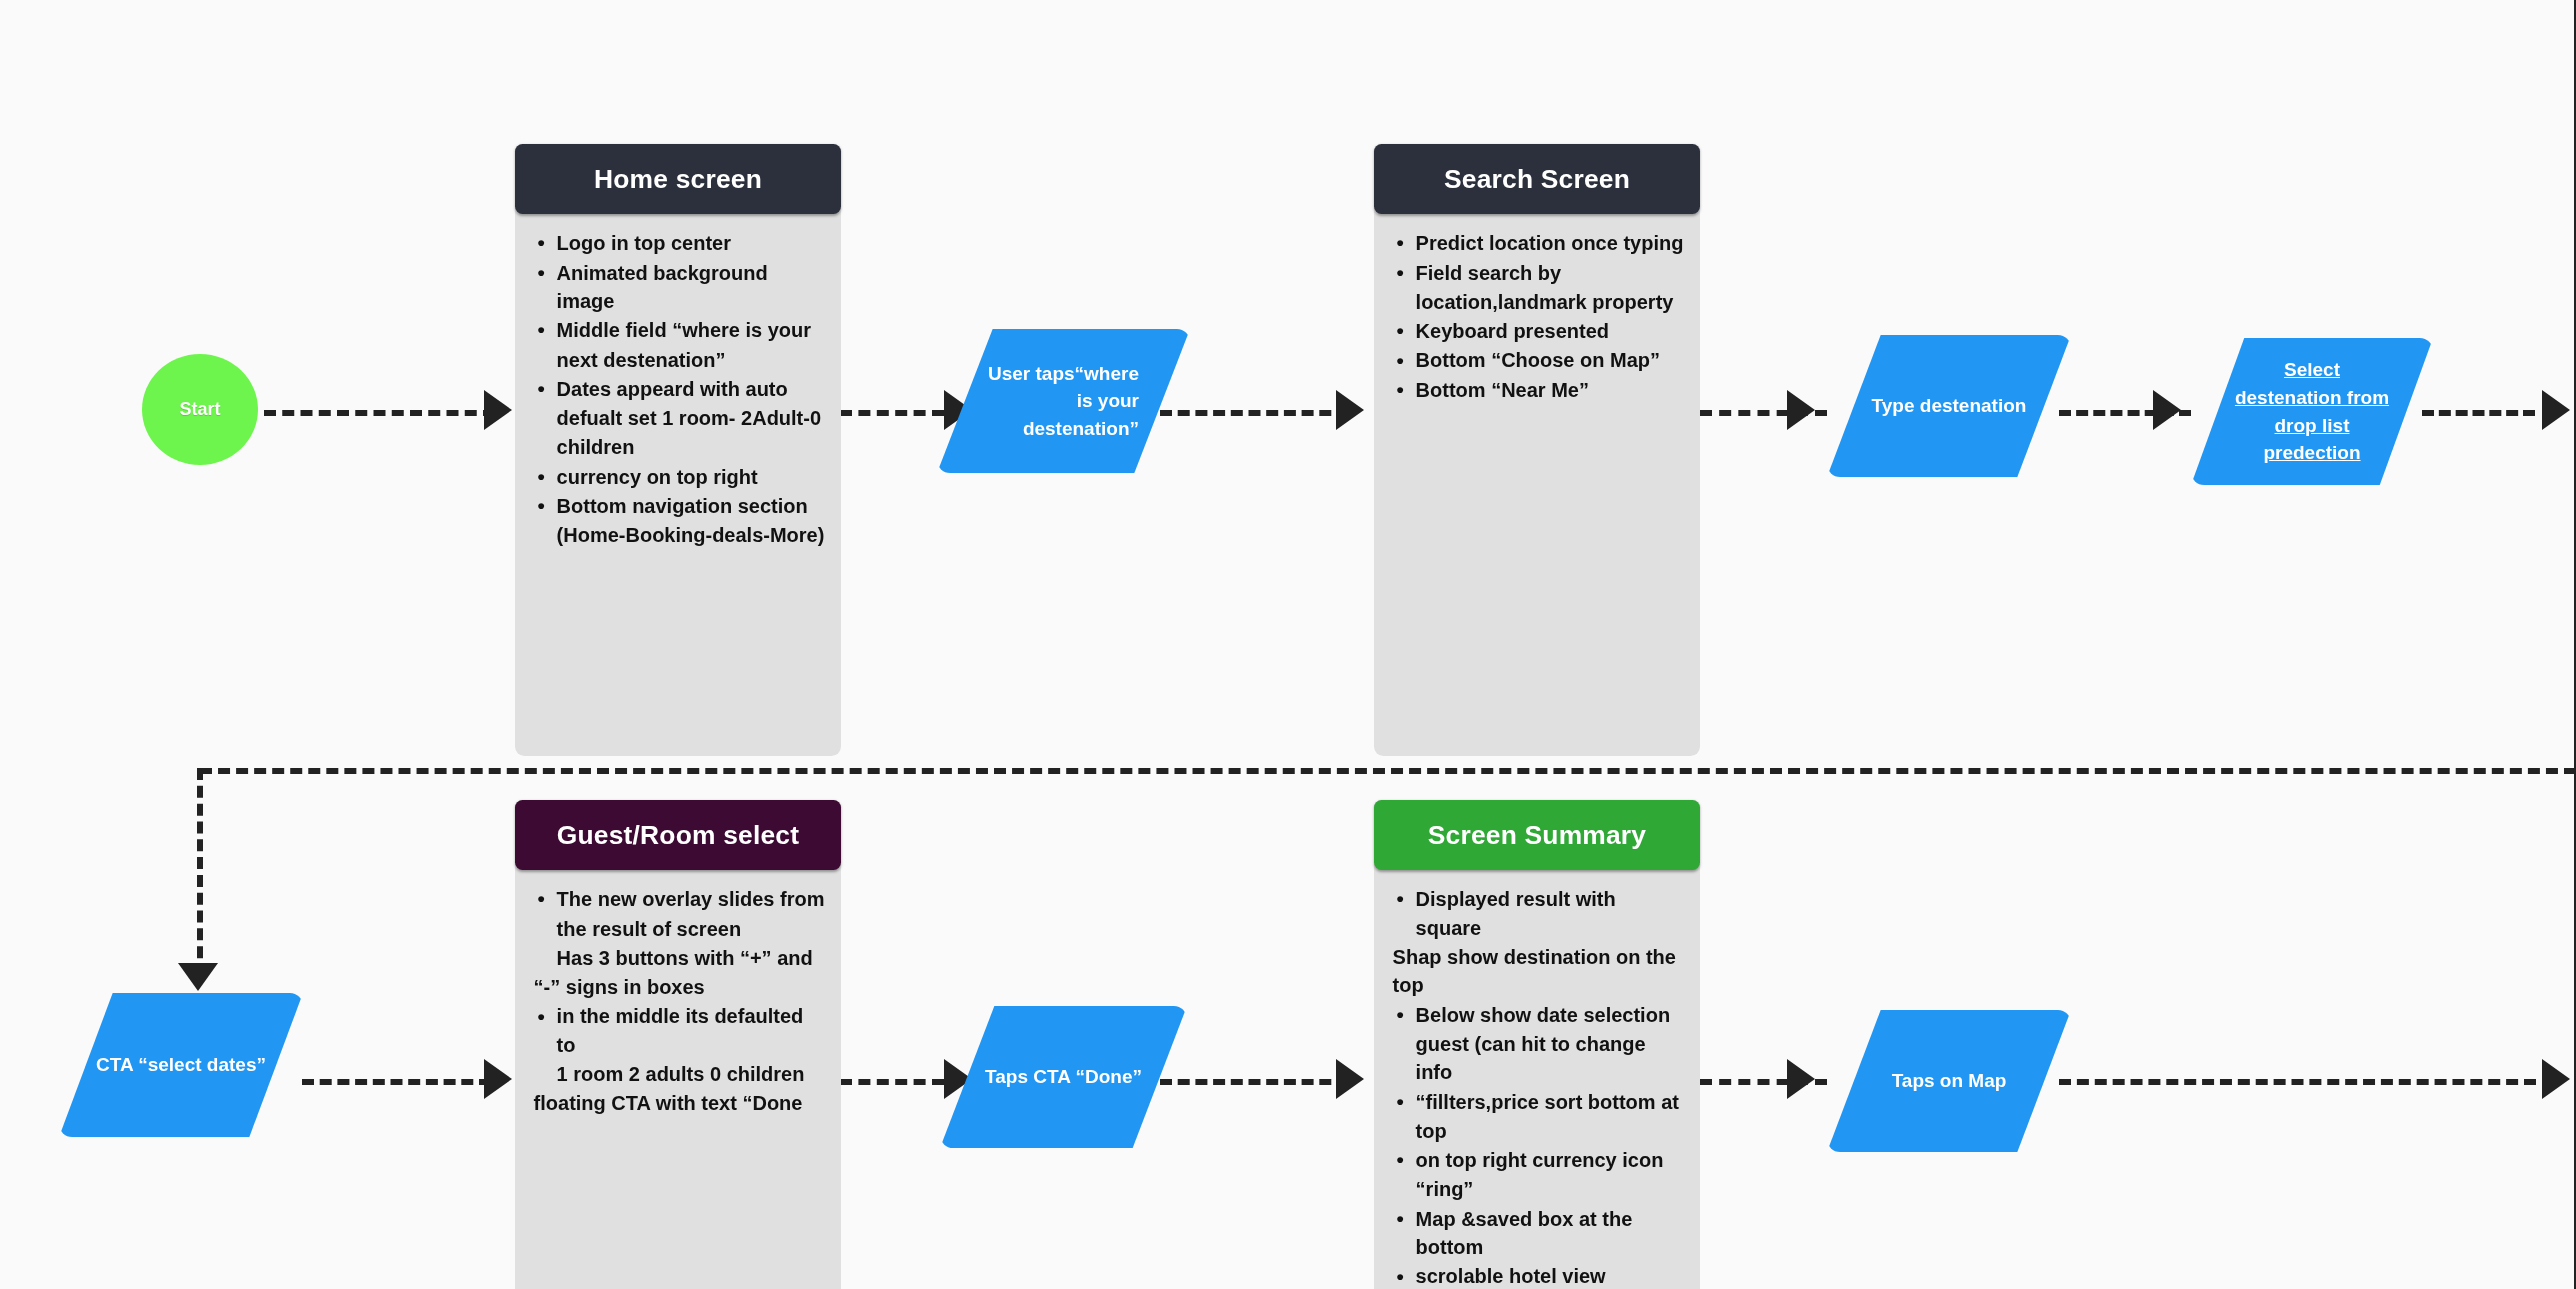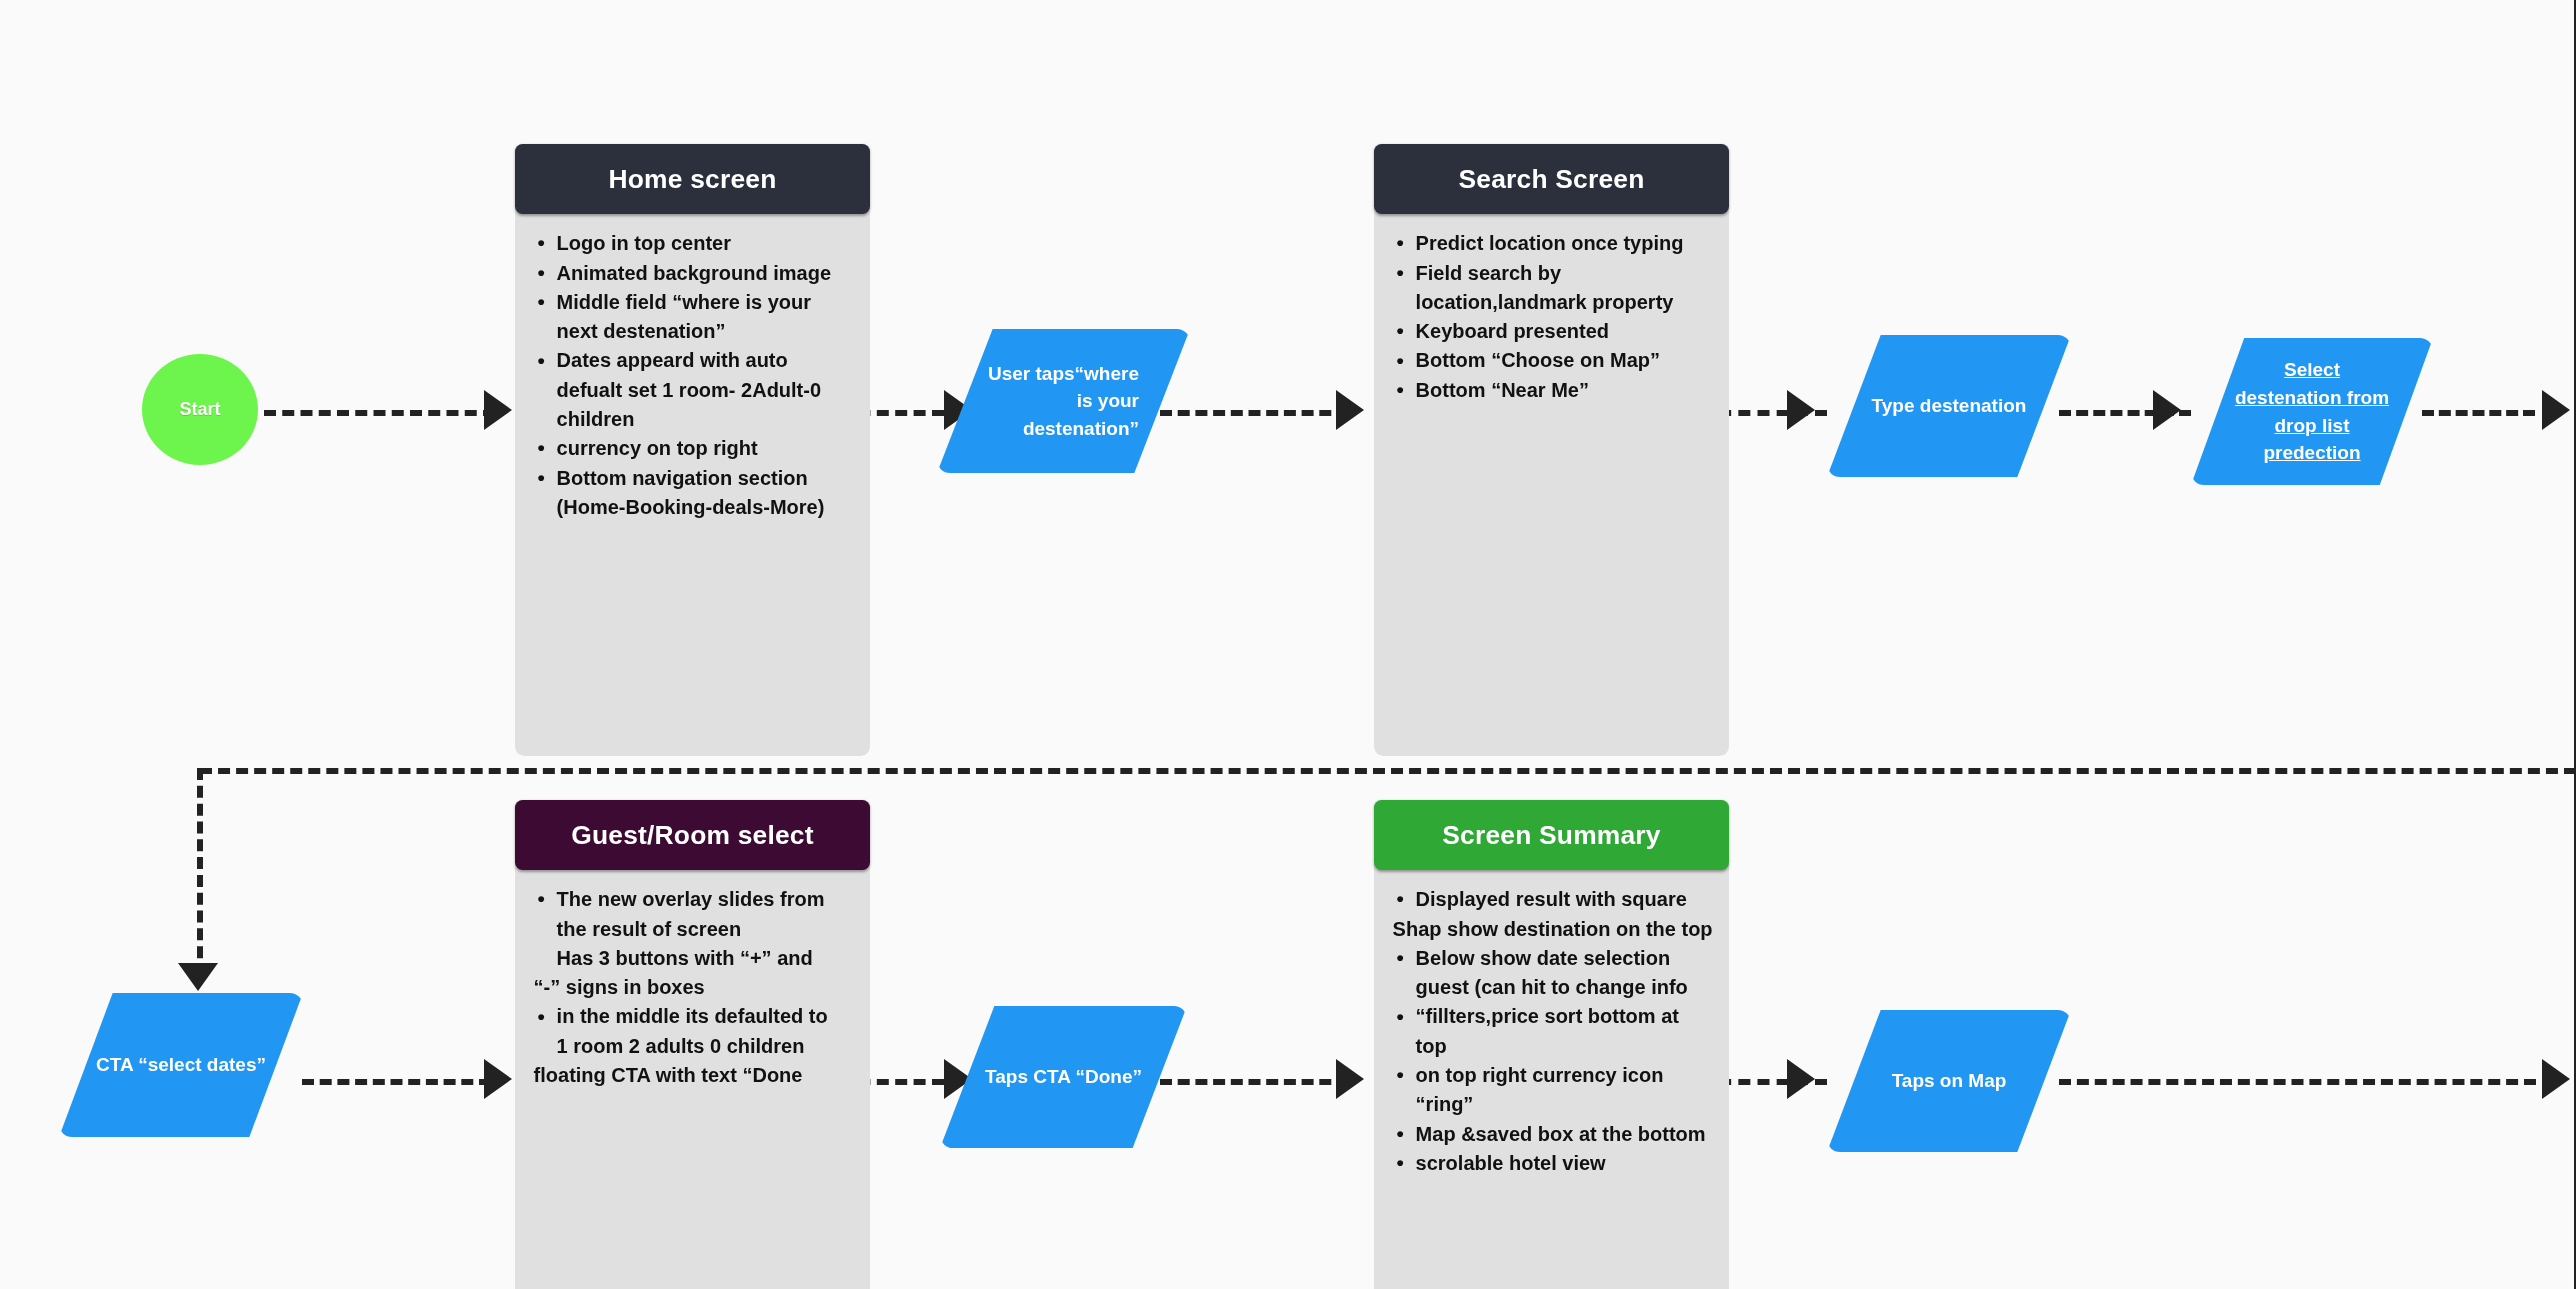--- a/index.html
+++ b/index.html
@@ -14,21 +14,21 @@
     background: #FAFAFA;
     overflow: hidden;
     font-family: "Liberation Sans", sans-serif;
     border-right: 2.8px solid #222222;
     box-sizing: border-box;
   }
 
   
   .panel {
     position: absolute;
-    width: 355px;
+    width: 326px;
     box-sizing: border-box;
   }
   .panel-header {
     height: 70px;
     border-radius: 7.6px;
     display: flex;
     align-items: center;
     justify-content: center;
     color: #ffffff;
     font-size: 26.4px;

